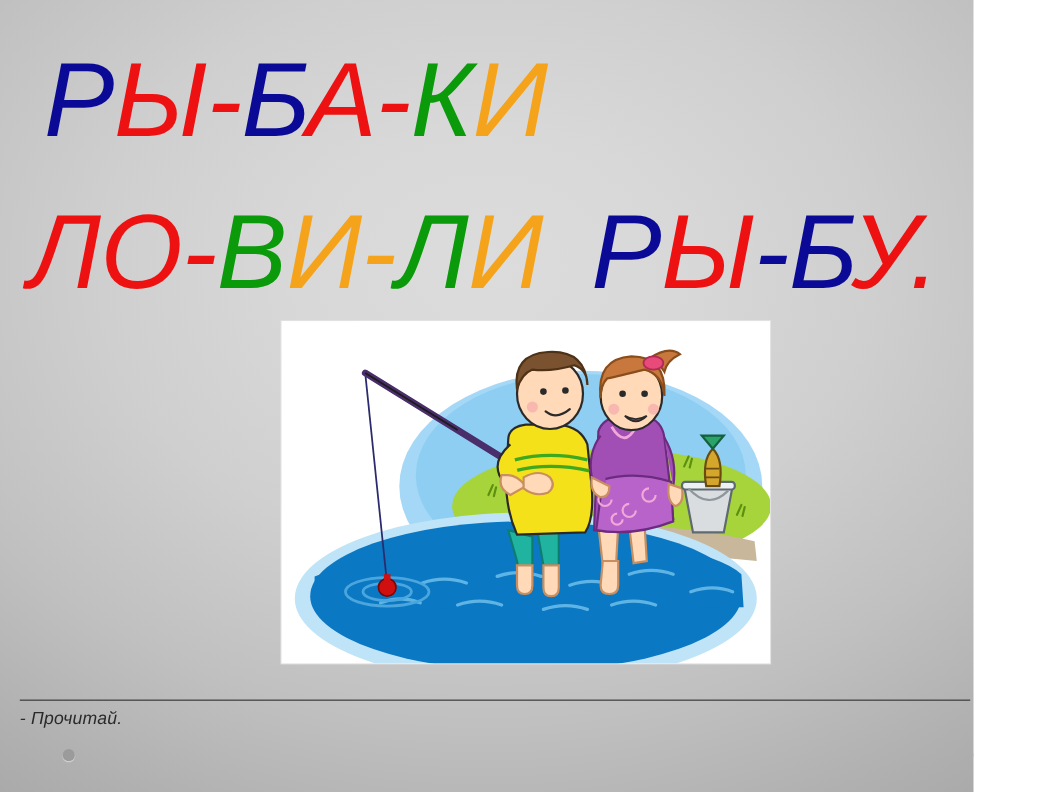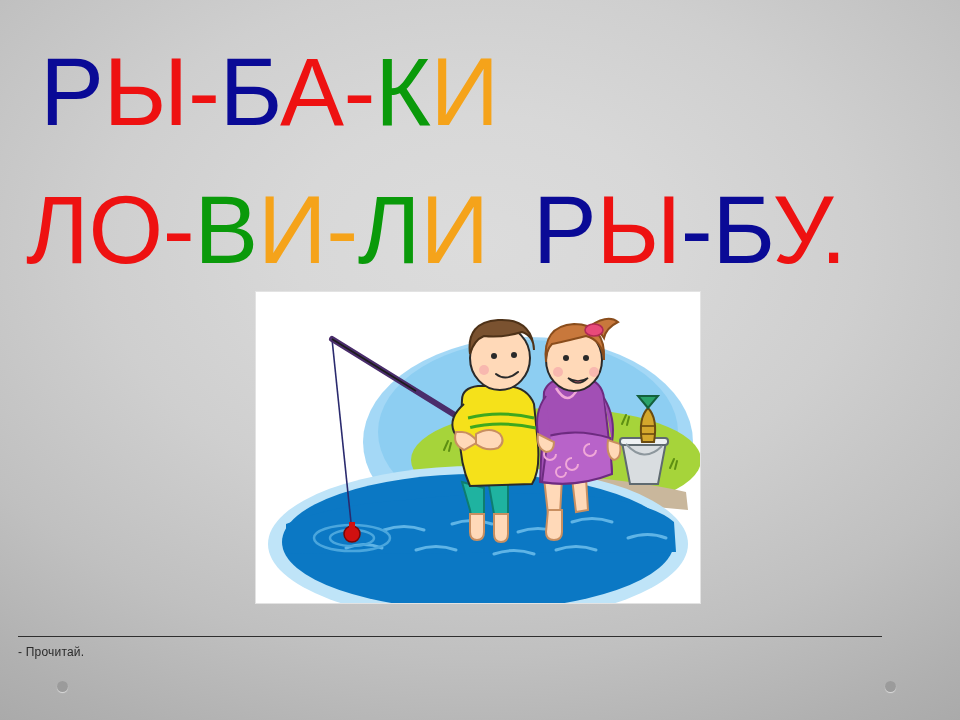--- a/index.html
+++ b/index.html
@@ -7,26 +7,27 @@
     padding: 0;
   }
   body {
     width: 960px;
     height: 720px;
     overflow: hidden;
     font-family: "Liberation Sans", sans-serif;
   }
   #slide {
     position: relative;
-    width: 960px;
+    width: 885px;
     height: 720px;
     background: radial-gradient(ellipse 88% 82% at 50% 34%,
                 #dcdcdc 0%, #d8d8d8 22%, #cfcfcf 45%,
                 #c0c0c0 70%, #b0b0b0 90%, #a9a9a9 100%);
     overflow: hidden;
+    font-style: italic;
   }
 
   
   .line {
     position: absolute;
     left: 0;
     width: 960px;
     white-space: nowrap;
     font-family: "Liberation Sans", sans-serif;
     font-weight: 400;
@@ -70,21 +71,21 @@
     left: 18px;
     top: 636px;
     width: 864px;
     height: 0;
     border-top: 1px solid #2e2e2e;
   }
   #footer-note {
     position: absolute;
     left: 18px;
     top: 645px;
-    font-size: 12px;
+    font-size: 16px;
     color: #2a2a2a;
     font-family: "Liberation Sans", sans-serif;
     letter-spacing: 0.2px;
   }
   .deco-dot {
     position: absolute;
     width: 11px;
     height: 11px;
     border-radius: 50%;
     background: #9b9b9b;

